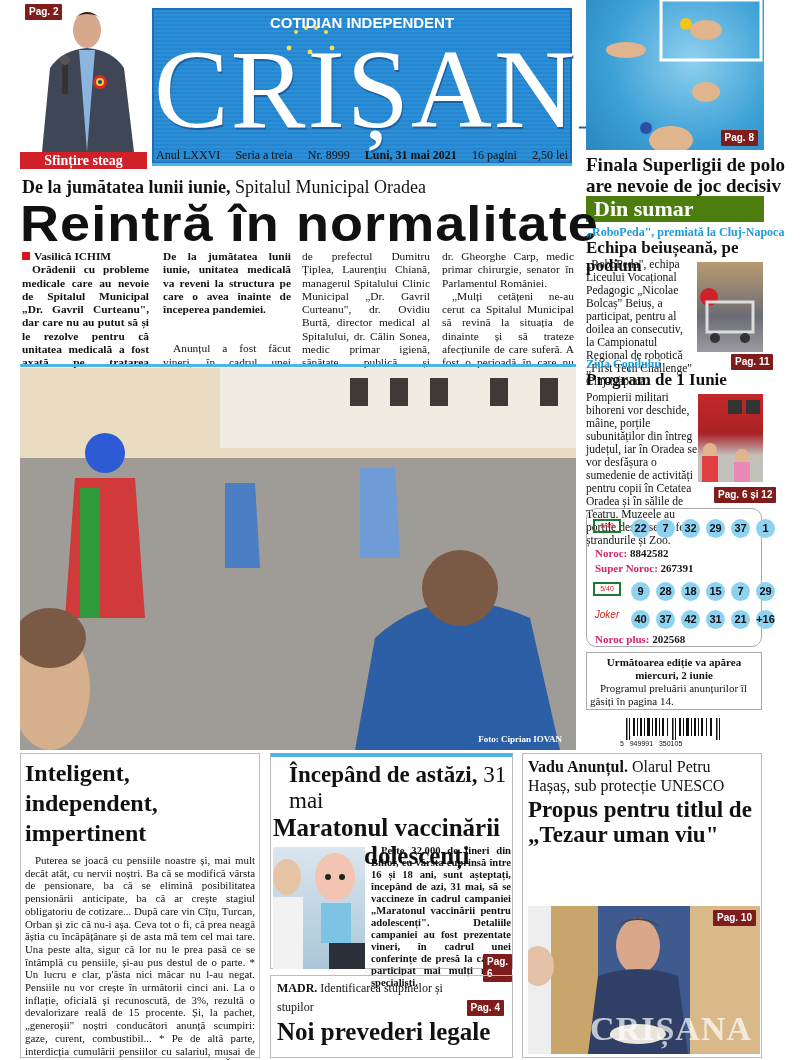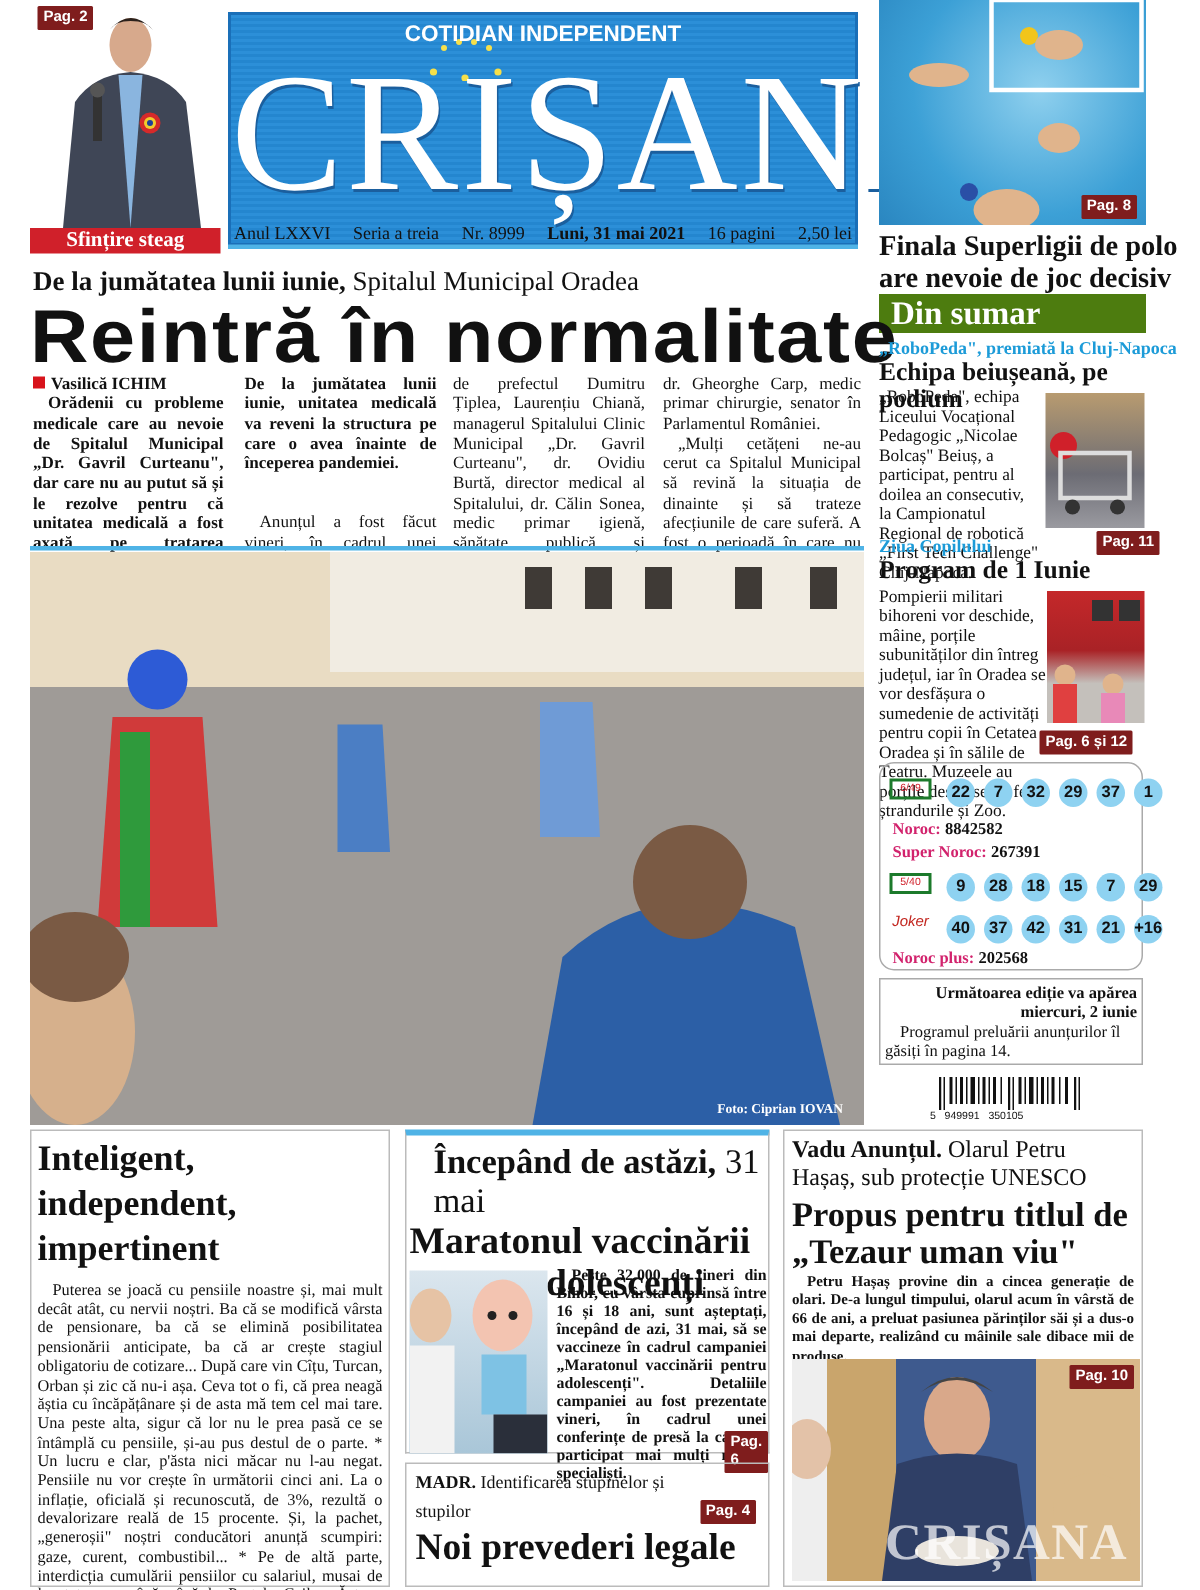--- a/index.html
+++ b/index.html
@@ -43,21 +43,21 @@
 .st{position:absolute;font-size:11.6px;line-height:13px}
 
 #lotto{left:586px;top:508px;width:176px;height:139px;border:1px solid #aaa;border-radius:10px}
 .lrow{position:absolute;left:6px;display:flex;align-items:flex-start;gap:6px}
 .lico{width:28px;height:14px;border:2px solid #1c7a2b;color:#d0202a;font-size:7px;font-family:"Liberation Sans",sans-serif;line-height:10px;text-align:center;margin-right:4px}
 .ball{width:19px;height:19px;border-radius:50%;background:#8ed2f1;font-family:"Liberation Sans",sans-serif;font-weight:bold;font-size:11px;text-align:center;line-height:19px}
 .lt{position:absolute;left:8px;font-weight:bold;font-size:11px}
 .lt .k{color:#d2236d}
 
 #next{left:586px;top:652px;width:176px;height:58px;border:1px solid #aaa;font-size:11px;line-height:13px;padding:3px}
-#next .t{font-weight:bold;text-align:right}
+#next .t{font-weight:bold;text-align:center}
 #barcode{left:620px;top:718px;width:108px;height:30px}
 
 .box{position:absolute;border:1px solid #bbb}
 #op{left:20px;top:753px;width:240px;height:305px;padding:4px}
 #op h2{font-size:24px;line-height:30px;font-weight:bold}
 #op .body{font-size:10.9px;line-height:12.7px;text-align:justify}
 #vac{left:270px;top:753px;width:243px;height:216px}
 #vac .k{font-size:23px;margin-top:5px;margin-left:18px}
 #vac .k b{font-weight:bold}
 #vac h2{font-size:25px;line-height:28px;font-weight:bold;margin-left:2px}
@@ -194,21 +194,21 @@
 <div class="photo" style="left:698px;top:394px;width:65px;height:88px;background:linear-gradient(#c4282a,#a92226 45%,#c4c0bb 70%)">
   <svg width="65" height="88" viewBox="0 0 65 88">
       <rect x="30" y="6" width="14" height="14" fill="#333"></rect>
       <rect x="48" y="6" width="14" height="14" fill="#333"></rect>
       <circle cx="12" cy="56" r="7" fill="#e0b48c"></circle>
       <rect x="4" y="62" width="16" height="26" fill="#e04040"></rect>
       <circle cx="44" cy="62" r="7" fill="#e0b48c"></circle>
       <rect x="36" y="68" width="16" height="20" fill="#e889b8"></rect>
     </svg>
 </div>
-<div class="pag" style="left:693px;top:487px">Pag. 6 și 12</div>
+<div class="pag" style="left:714px;top:487px">Pag. 6 și 12</div>
 
 <div id="lotto" class="abs">
   <div class="lrow" style="top:10px">
     <span class="lico">6/49</span>
     <span class="ball">22</span>
     <span class="ball">7</span>
     <span class="ball">32</span>
     <span class="ball">29</span>
     <span class="ball">37</span>
     <span class="ball">1</span>
@@ -300,21 +300,20 @@
 
 <div id="madr" class="box">
   <div class="k" style="width:200px"><b>MADR.</b><span> Identificarea stupinelor și stupilor</span></div>
   <div class="pag" style="right:8px;top:24px">Pag. 4</div>
   <h2>Noi prevederi legale</h2>
 </div>
 
 <div id="vadu" class="box">
   <div class="k"><b>Vadu Anunțul.</b><span> Olarul Petru Hașaș, sub protecție UNESCO</span></div>
   <h2>Propus pentru titlul de „Tezaur uman viu"</h2>
-  <div class="body indent">Petru Hașaș provine din a cincea generație de olari. De-a lungul timpului, olarul acum în vârstă de 66 de ani, a preluat pasiunea părinților săi și a dus-o mai departe, realizând cu mâinile sale dibace mii de produse.</div>
   <div id="vaduphoto" class="photo">
     <svg width="232" height="148" viewBox="0 0 232 148">
         <ellipse cx="110" cy="40" rx="22" ry="28" fill="#d9a88a"></ellipse>
         <path d="M86 22 Q110 2 134 22 Q120 14 110 14 Q98 14 86 22Z" fill="#444"></path>
         <path d="M60 148 L70 70 Q110 56 150 70 L160 148Z" fill="#2f3f66"></path>
         <ellipse cx="110" cy="128" rx="28" ry="10" fill="#e9e4dc"></ellipse>
         <ellipse cx="200" cy="100" rx="26" ry="24" fill="#d9b98a"></ellipse>
         <ellipse cx="10" cy="60" rx="16" ry="20" fill="#e3c2a8"></ellipse>
       </svg>
     <div id="watermark" class="abs">CRIȘANA</div>

